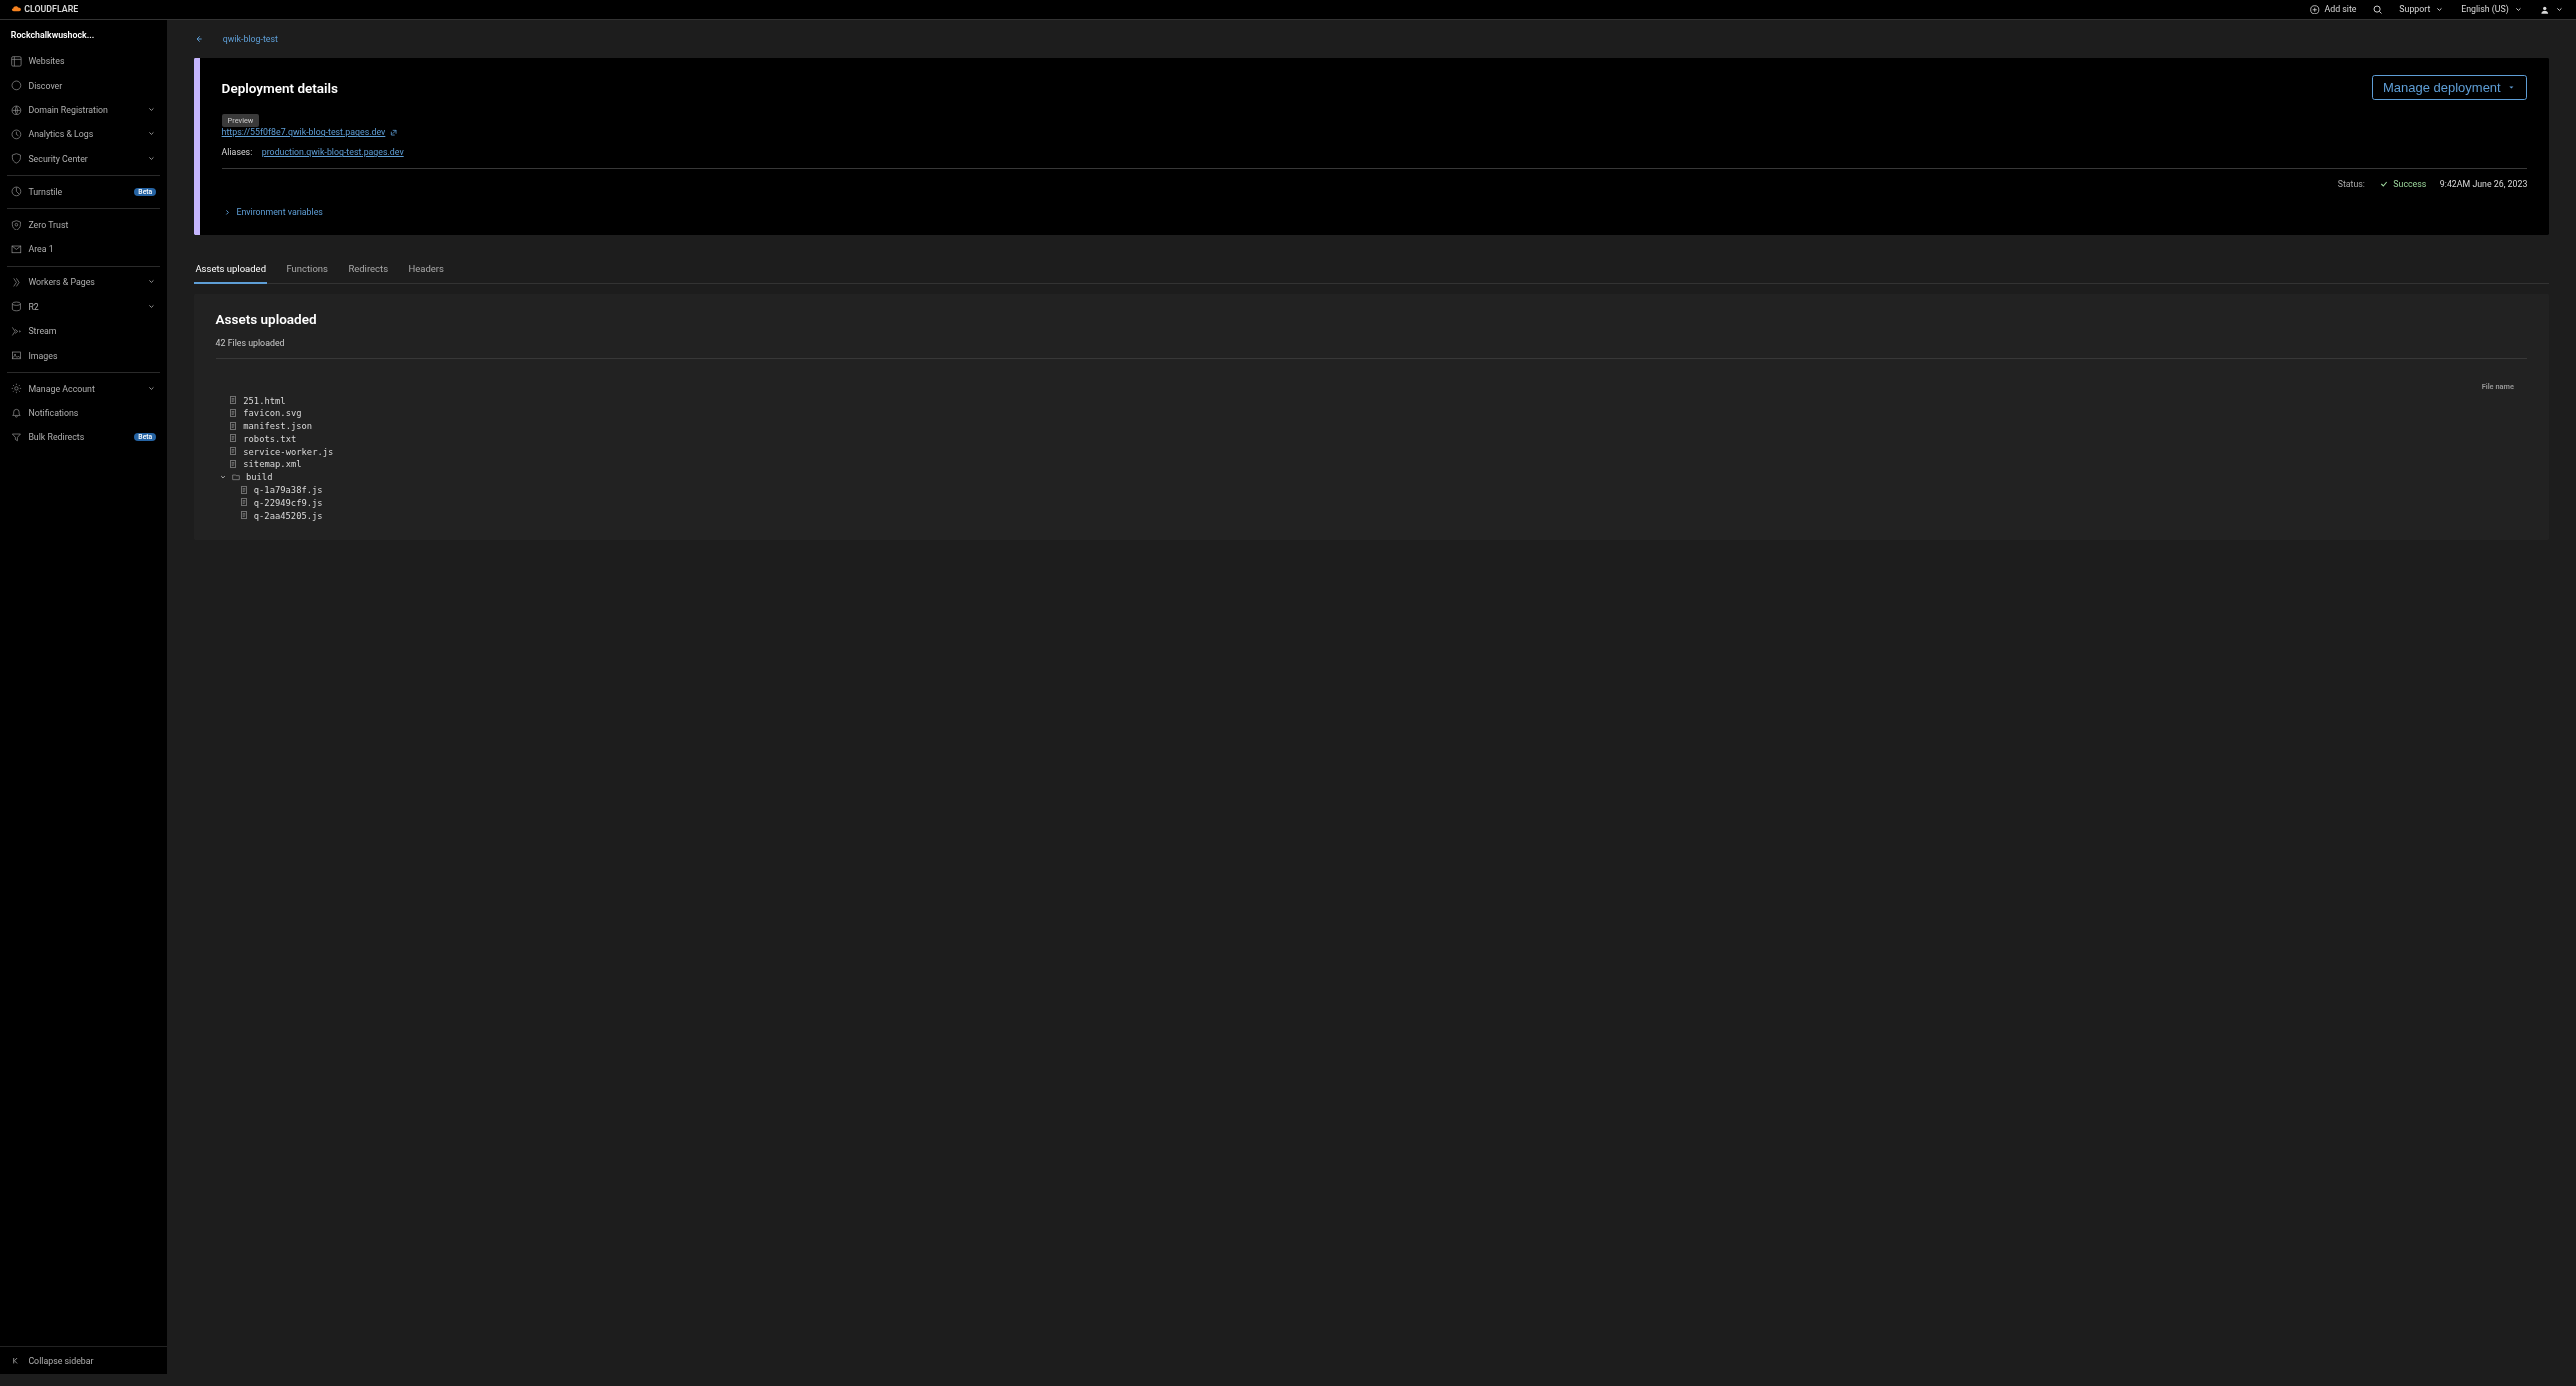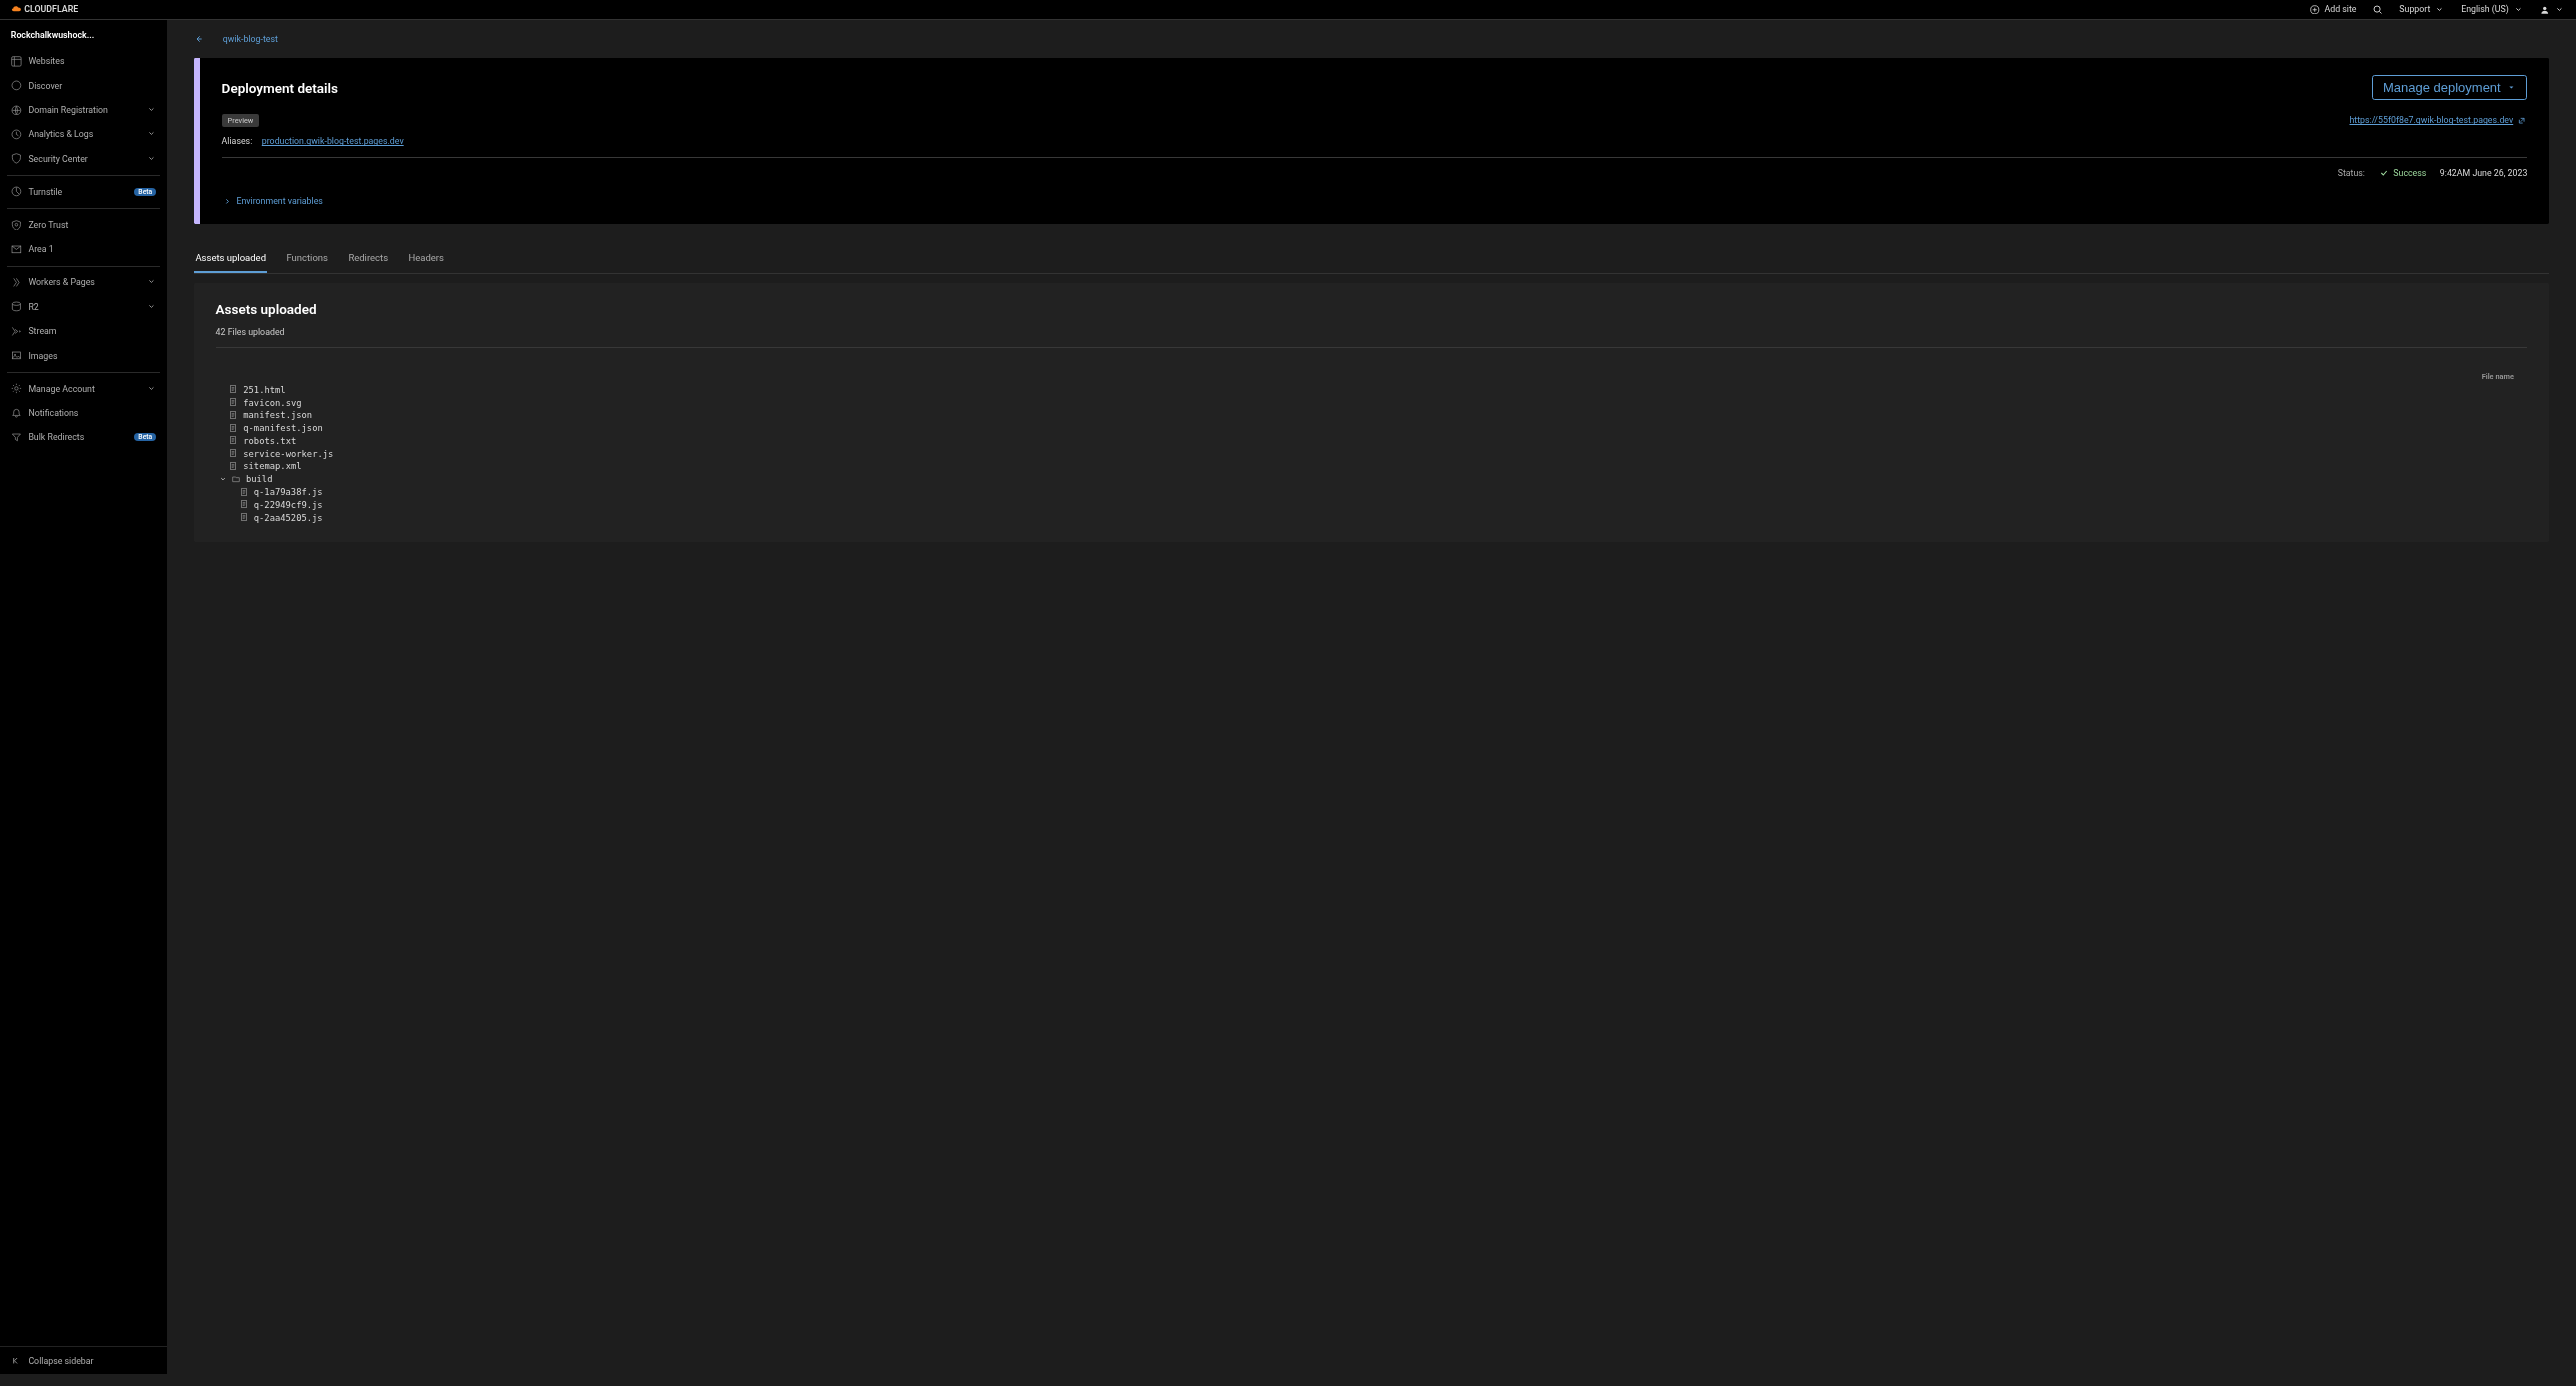--- a/index.html
+++ b/index.html
@@ -149,22 +149,23 @@
       border-radius: 2.7px;
       cursor: pointer;
       display: flex;
       align-items: center;
       gap: 5.4px;
       font-size: 13px;
     }
     .row1 {
       display: flex;
       justify-content: space-between;
-      align-items: center;
+      align-items: flex-start;
       margin-bottom: 9.5px;
+      flex-direction: column;
     }
     .badge-preview {
       background: #3a3a3a;
       color: #ccc;
       font-size: 7.4px;
       padding: 2px 6px;
       border-radius: 2px;
     }
     .link {
       color: #5e9ed6;
@@ -635,29 +636,20 @@
             </span>
           <span>manifest.json</span>
         </div>
         <div class="file-row">
           <span class="file-icon">
               <svg width="8" height="8" viewBox="0 0 12 12">
                 <rect x="2" y="1" width="8" height="10" stroke="#999" fill="none"></rect>
                 <path d="M4 4h4M4 6h4M4 8h3" stroke="#999"></path>
               </svg>
             </span>
-          <span>q-manifest.json</span>
-        </div>
-        <div class="file-row">
-          <span class="file-icon">
-              <svg width="8" height="8" viewBox="0 0 12 12">
-                <rect x="2" y="1" width="8" height="10" stroke="#999" fill="none"></rect>
-                <path d="M4 4h4M4 6h4M4 8h3" stroke="#999"></path>
-              </svg>
-            </span>
           <span>robots.txt</span>
         </div>
         <div class="file-row">
           <span class="file-icon">
               <svg width="8" height="8" viewBox="0 0 12 12">
                 <rect x="2" y="1" width="8" height="10" stroke="#999" fill="none"></rect>
                 <path d="M4 4h4M4 6h4M4 8h3" stroke="#999"></path>
               </svg>
             </span>
           <span>service-worker.js</span>

